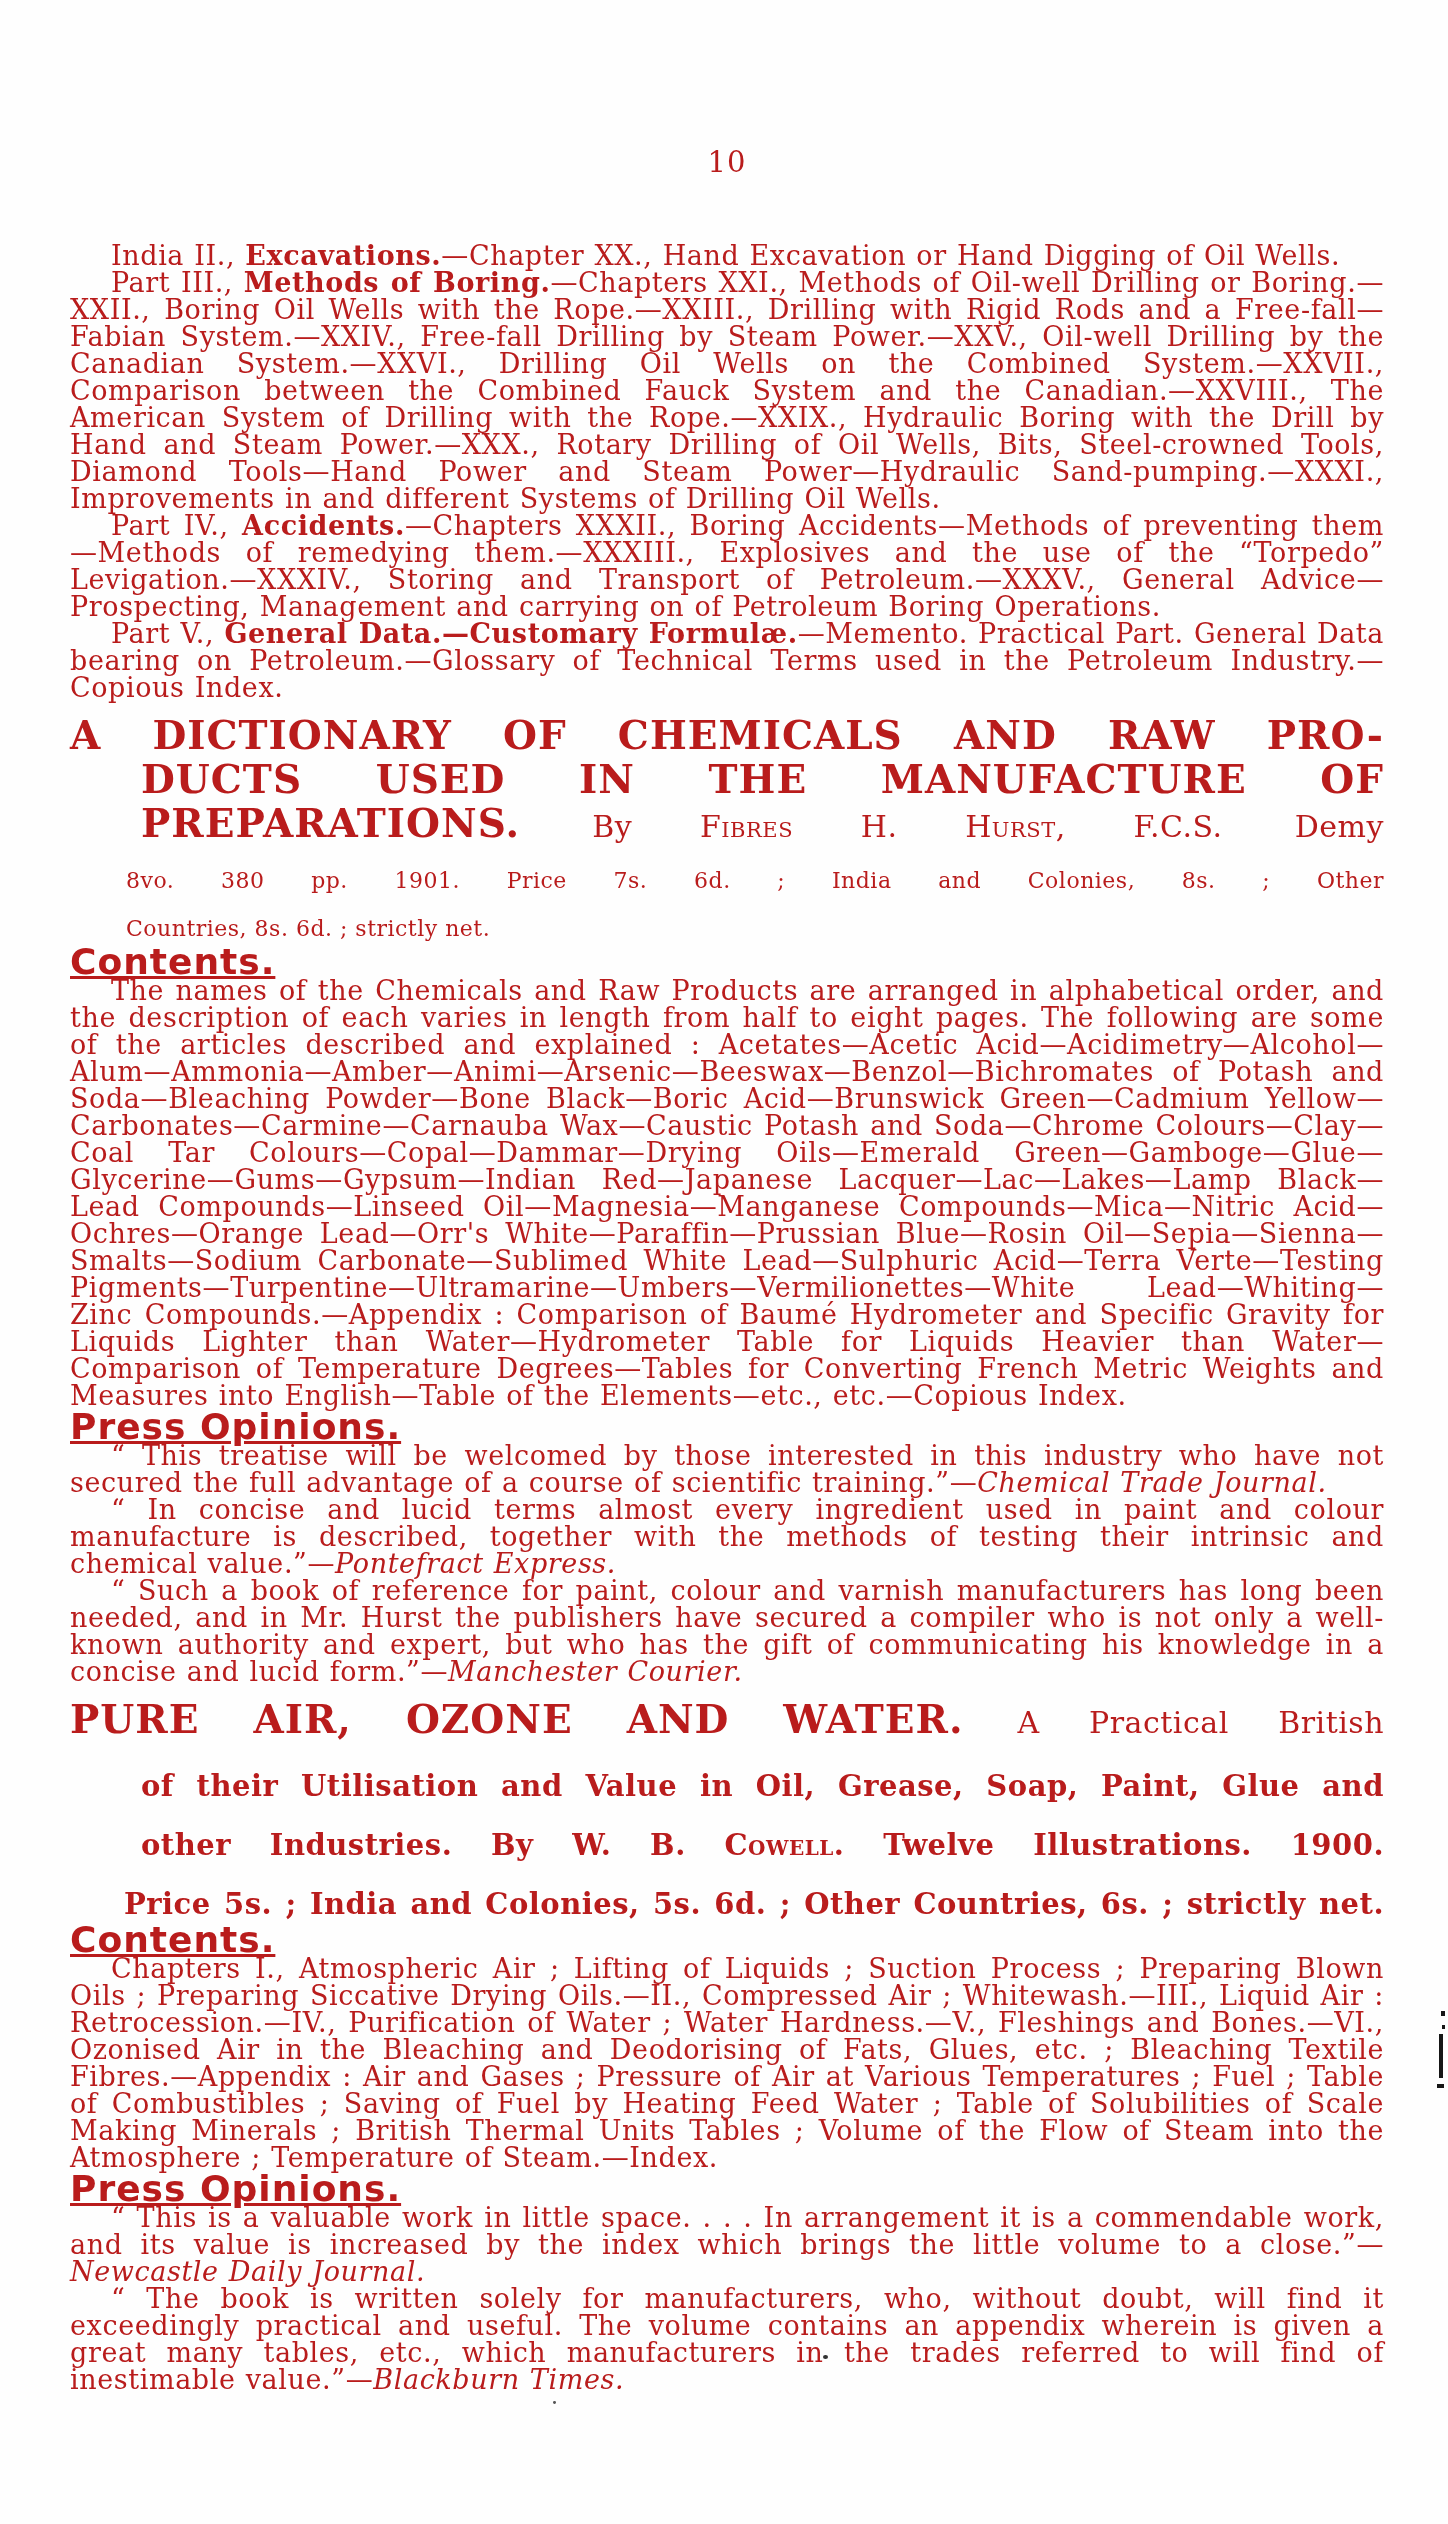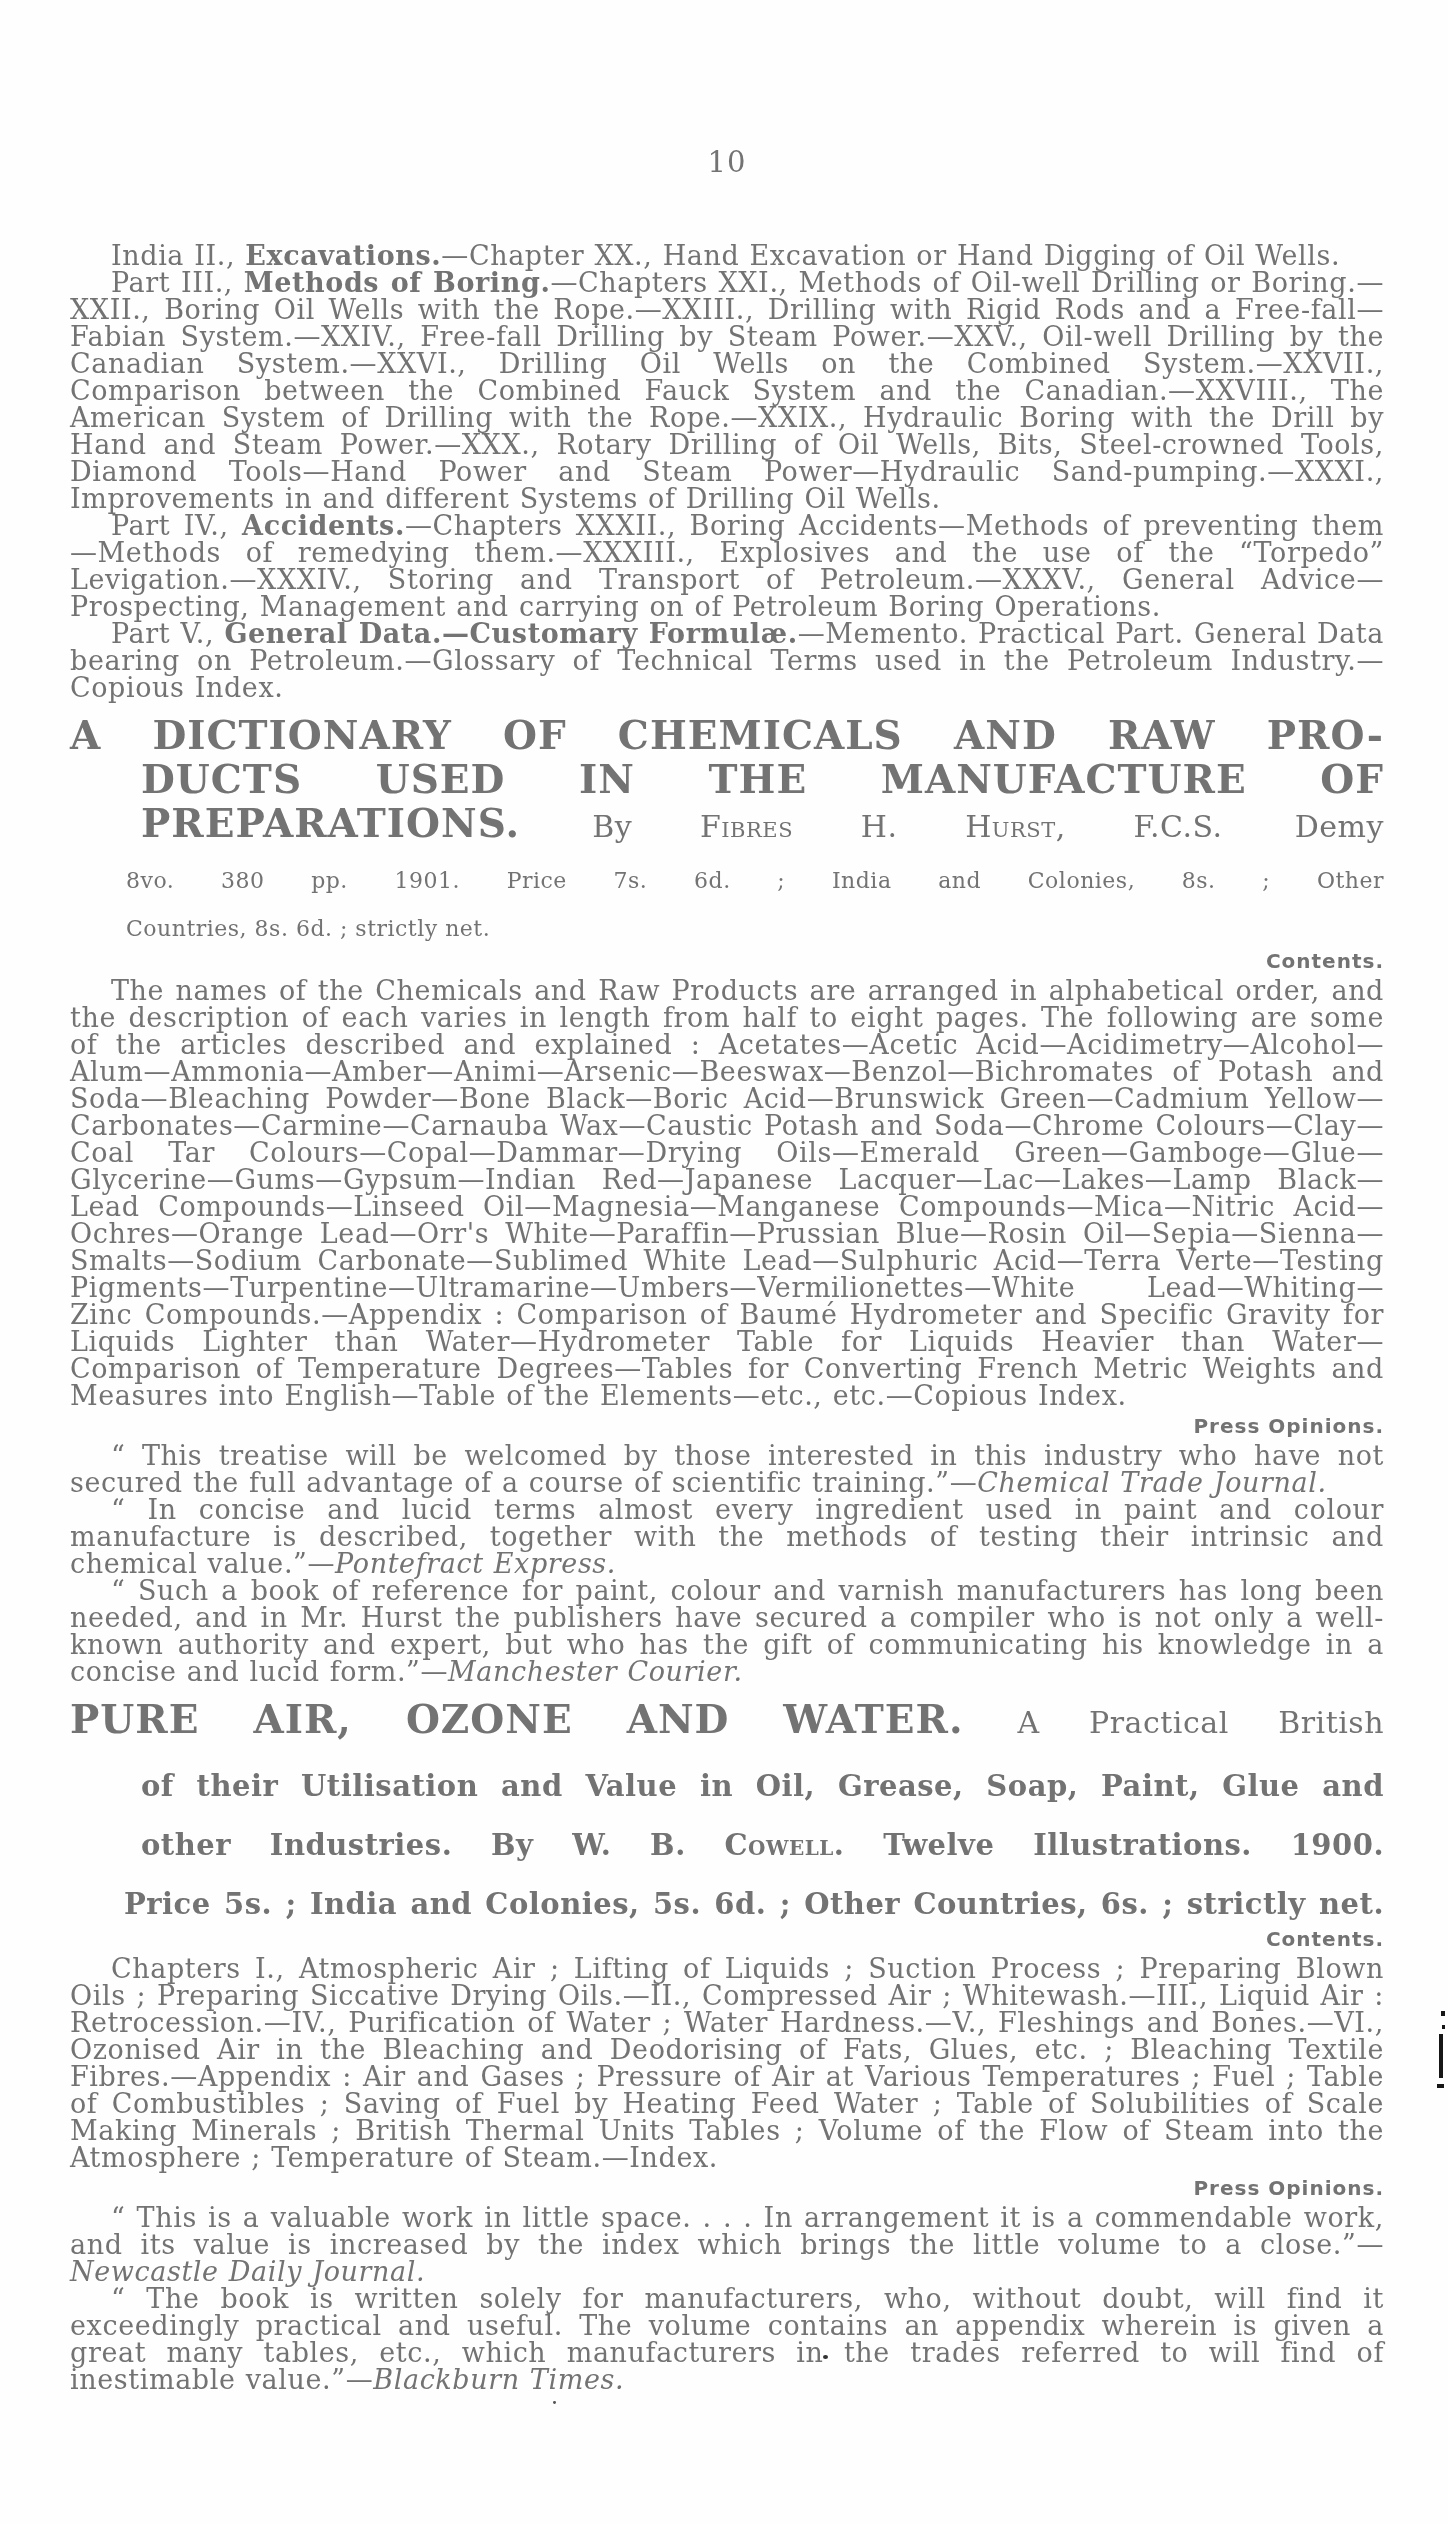--- a/index.html
+++ b/index.html
@@ -1,20 +1,20 @@
 <!DOCTYPE html>
 <html><head>
 <meta charset="utf-8">
 <style>
   html,body { margin:0; padding:0; background:#ffffff; }
   .page {
     position:relative;
     width:1449px; height:2525px;
     background:#fefefe;
-    color:#737373;
+    color:#b91c1c;
     font-family:"DejaVu Serif", serif;
     overflow:hidden;
   }
   .column {
     position:absolute;
     left:70px; top:145px;
     width:1314px;
   }
   .pageno {
     text-align:center;
@@ -63,26 +63,27 @@
     font-size:22px;
     line-height:33px;
     letter-spacing:0.5px;
     padding-left:56px;
     margin-top:15px;
   }
   .noj { text-align:left; text-align-last:left; }
 
   .chead {
     margin-top:1.9px;
-    text-align:right;
+    text-align:left;
     font-family:"DejaVu Sans", sans-serif;
     font-weight:bold;
-    font-size:20px;
+    font-size:36px;
     line-height:31px;
     letter-spacing:1px;
+    text-decoration:underline;
   }
   .opinion i { font-style:italic; }
 
   .artifact { position:absolute; background:#161616; }
   .a-dot { border-radius:50%; }
 </style>
 </head>
 <body>
 
 <div class="page">

